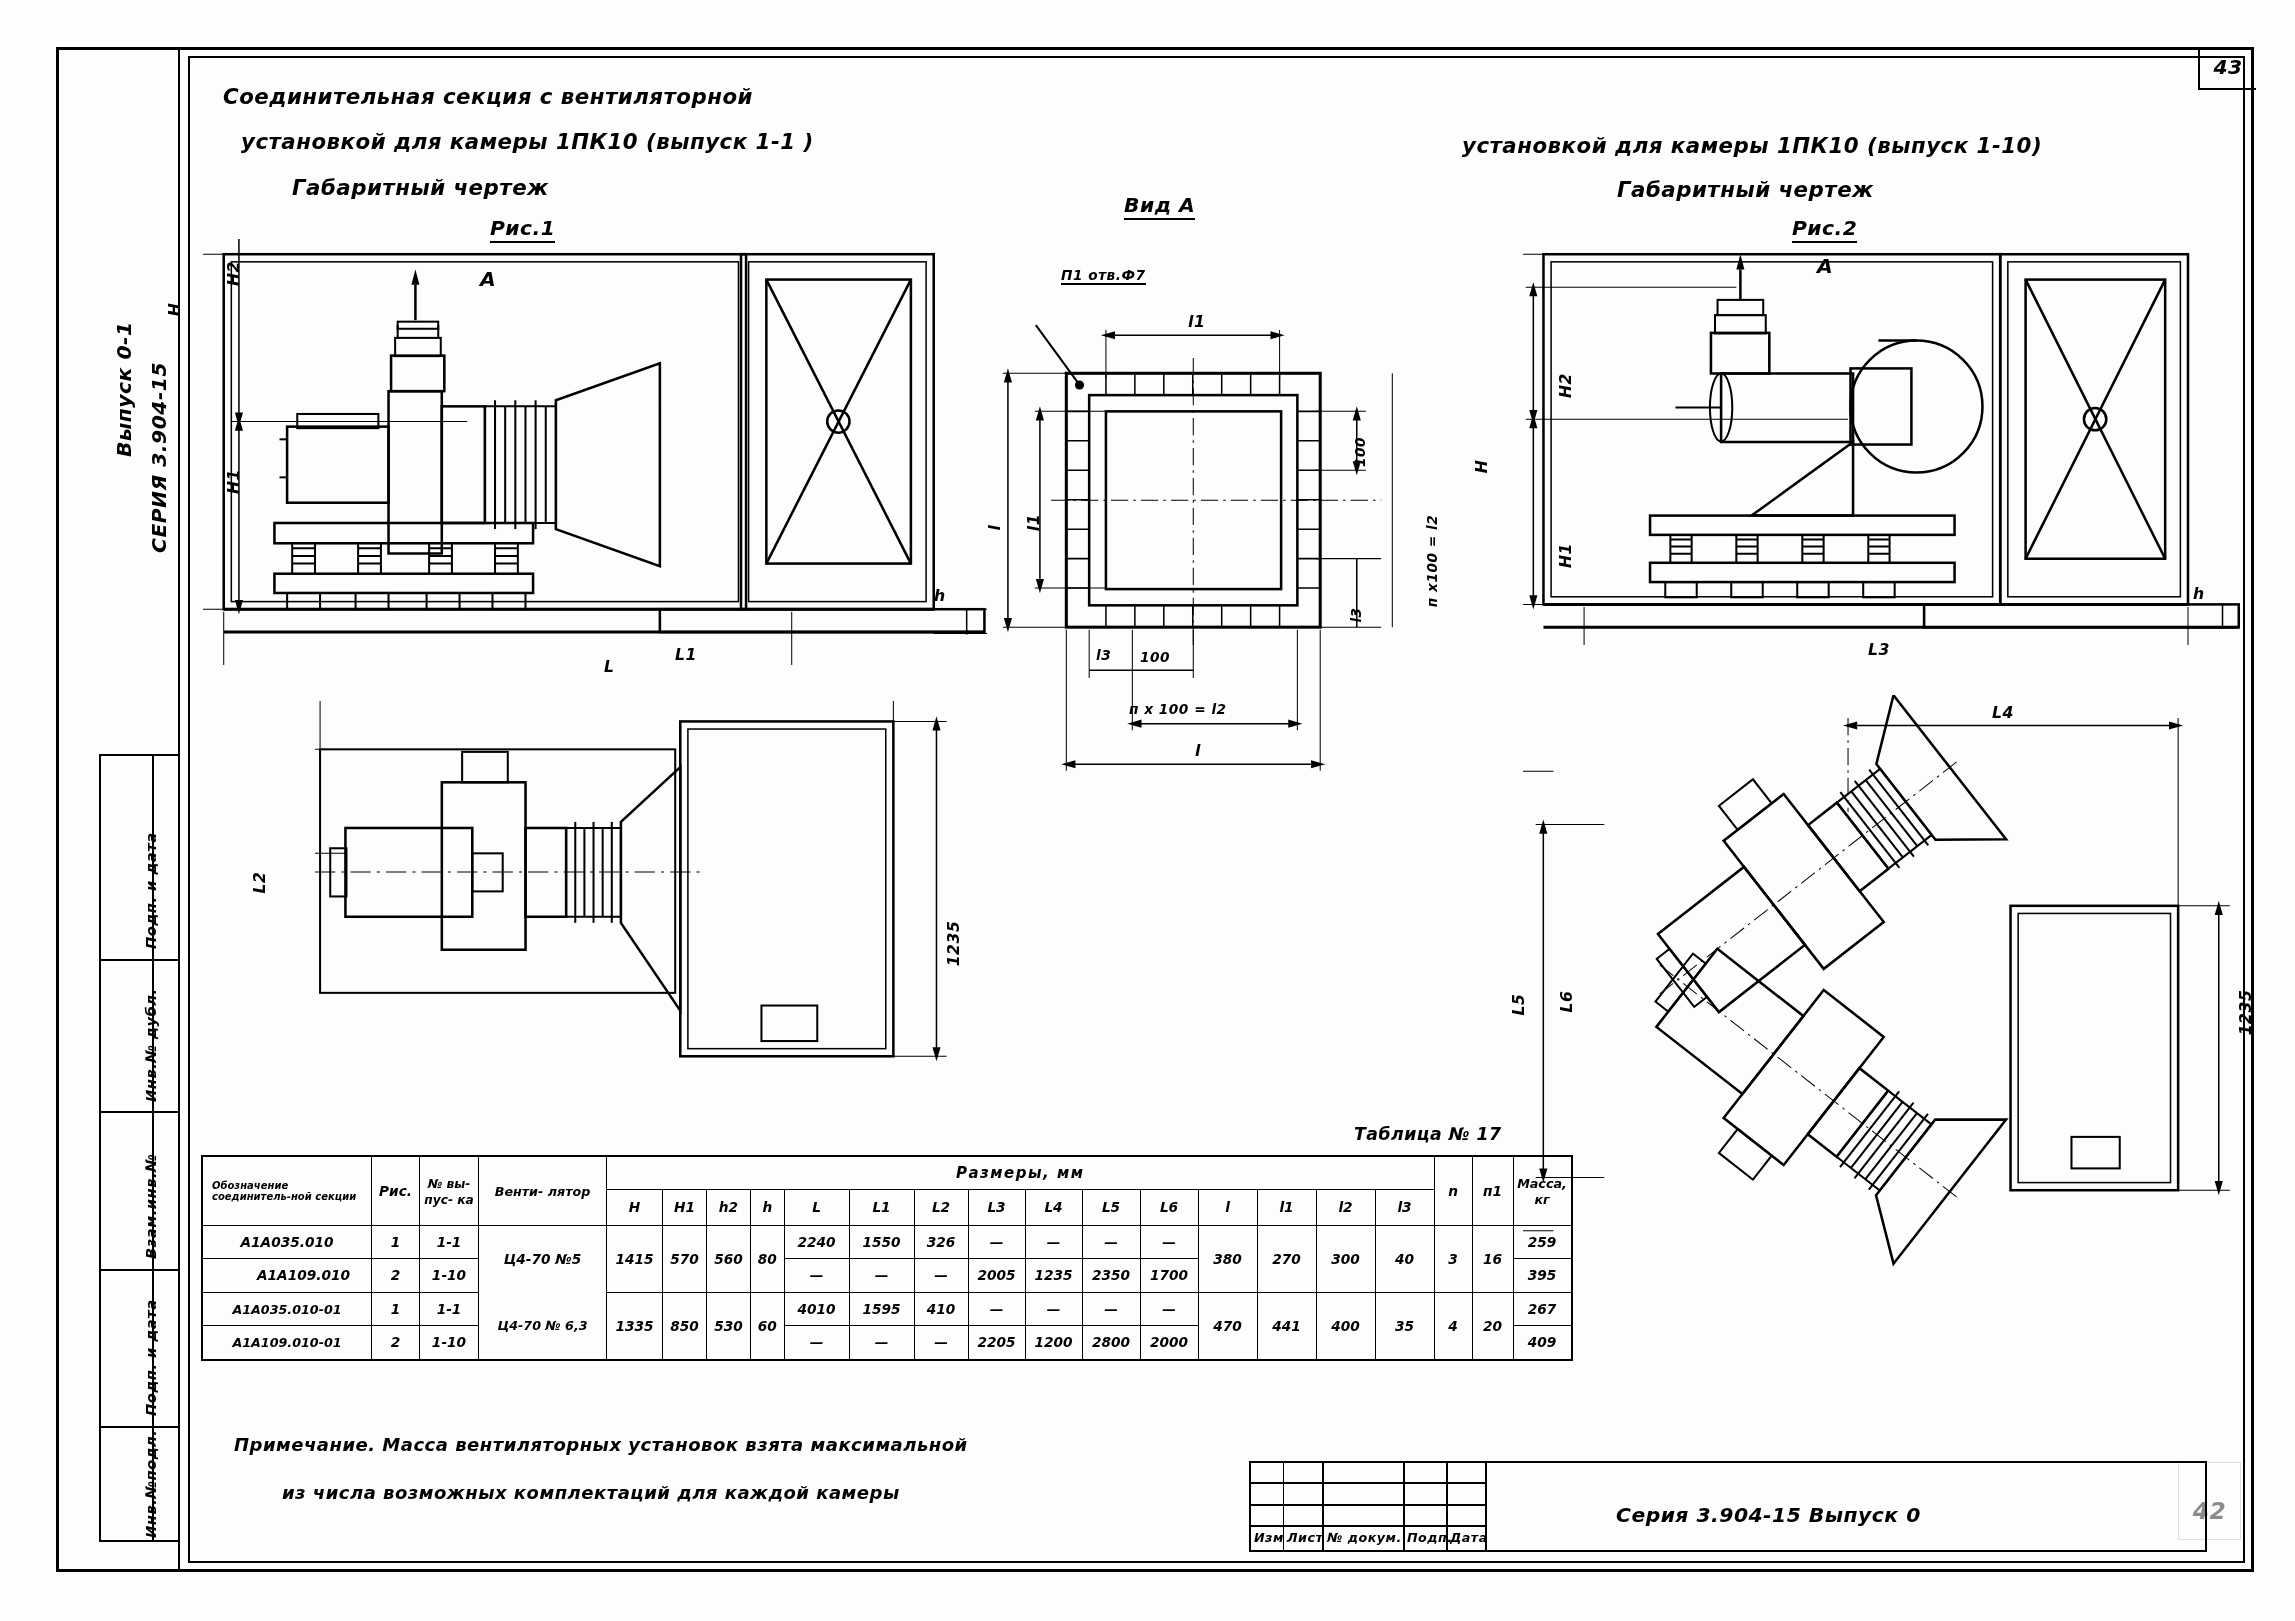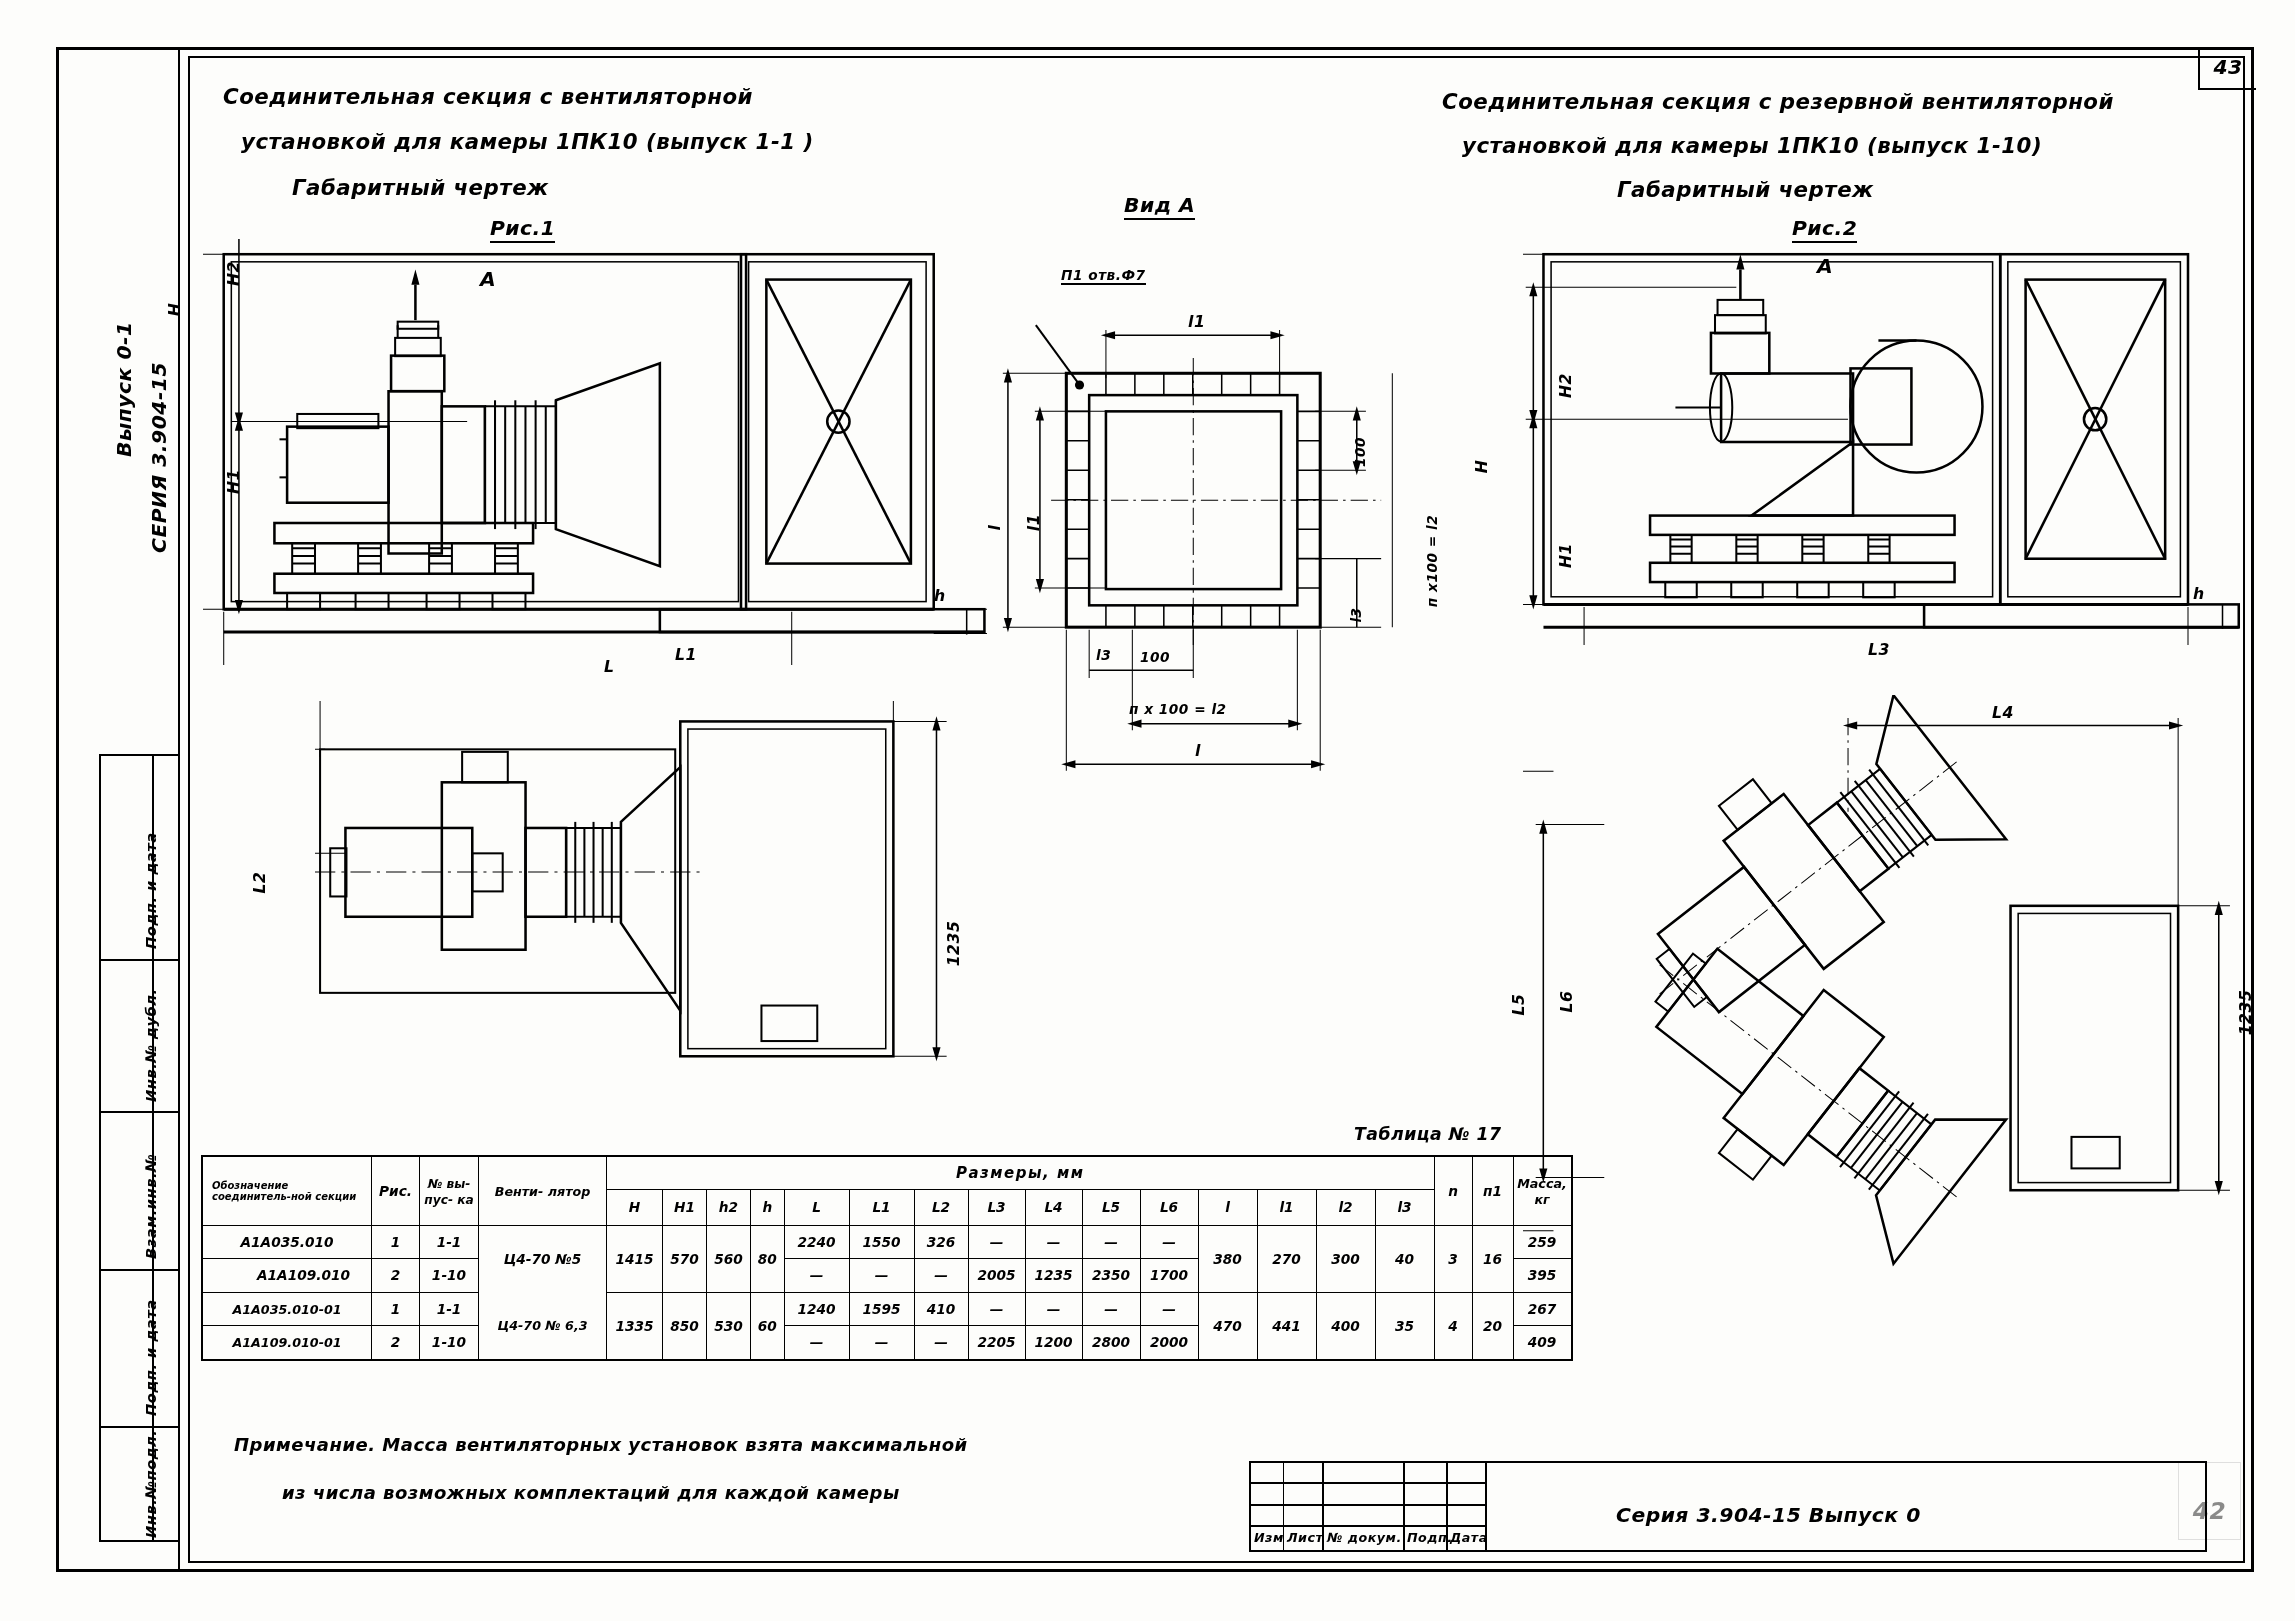--- a/index.html
+++ b/index.html
@@ -74,21 +74,20 @@
 
   <div class="abs" style="left:188px;top:56px;width:2053px;height:1503px;border:2.5px solid #000;"></div>
 
   <div class="abs hand ttl" style="left:223px;top:84px;">Соединительная секция с вентиляторной</div>
   <div class="abs hand ttl" style="left:241px;top:129px;">установкой для камеры 1ПК10 (выпуск 1-1 )</div>
   <div class="abs hand ttl" style="left:292px;top:175px;">Габаритный чертеж</div>
   <div class="abs hand fig u" style="left:490px;top:216px;">Рис.1</div>
 
   <div class="abs hand fig u" style="left:1124px;top:193px;">Вид А</div>
 
-  <div class="abs hand ttl" style="left:1442px;top:89px;">Соединительная секция с резервной вентиляторной</div>
   <div class="abs hand ttl" style="left:1462px;top:133px;">установкой для камеры 1ПК10 (выпуск 1-10)</div>
   <div class="abs hand ttl" style="left:1617px;top:177px;">Габаритный чертеж</div>
   <div class="abs hand fig u" style="left:1792px;top:216px;">Рис.2</div>
 
   <svg class="abs" width="792" height="426" viewBox="0 0 1560 840" style="left:203px;top:239px;">
     <g stroke="#000" fill="none" stroke-width="5">
 
       <rect x="40" y="30" width="1030" height="700"></rect>
       <rect x="55" y="45" width="1000" height="670" stroke-width="3"></rect>
 
@@ -554,21 +553,21 @@
 
         <tr>
           <td style="height:32.5px;"><span style="font-size:12.7px;">А1А035.010-01</span></td>
           <td><span>1</span></td>
           <td><span>1-1</span></td>
           <td rowspan="2" style="border-top:none;border-bottom:none;"><span style="font-size:12.7px;">Ц4-70 № 6,3</span></td>
           <td rowspan="2"><span>1335</span></td>
           <td rowspan="2"><span>850</span></td>
           <td rowspan="2"><span>530</span></td>
           <td rowspan="2"><span>60</span></td>
-          <td><span>1240</span></td>
+          <td><span>4010</span></td>
           <td><span>1595</span></td>
           <td><span>410</span></td>
           <td><span>—</span></td>
           <td><span>—</span></td>
           <td><span>—</span></td>
           <td><span>—</span></td>
           <td rowspan="2"><span>470</span></td>
           <td rowspan="2"><span>441</span></td>
           <td rowspan="2"><span>400</span></td>
           <td rowspan="2"><span>35</span></td>

